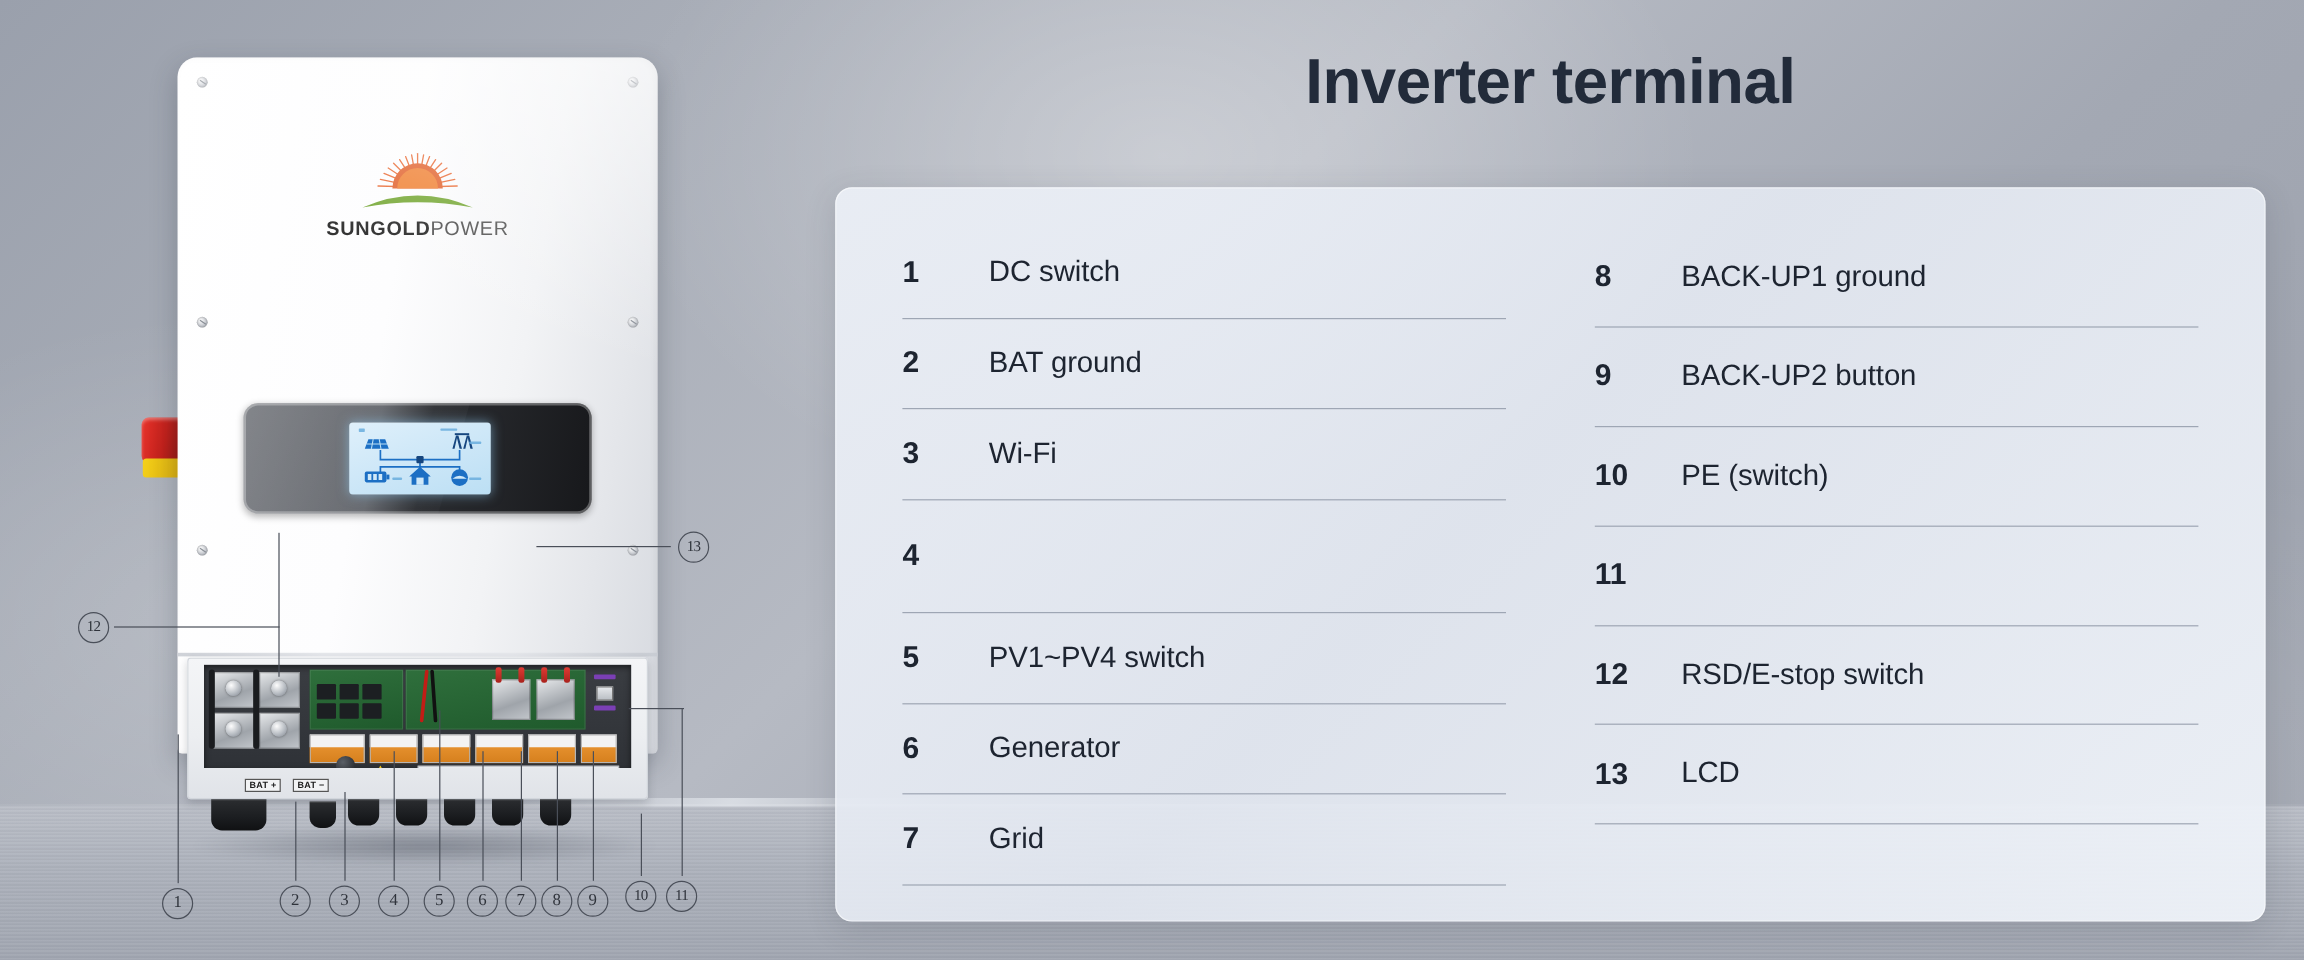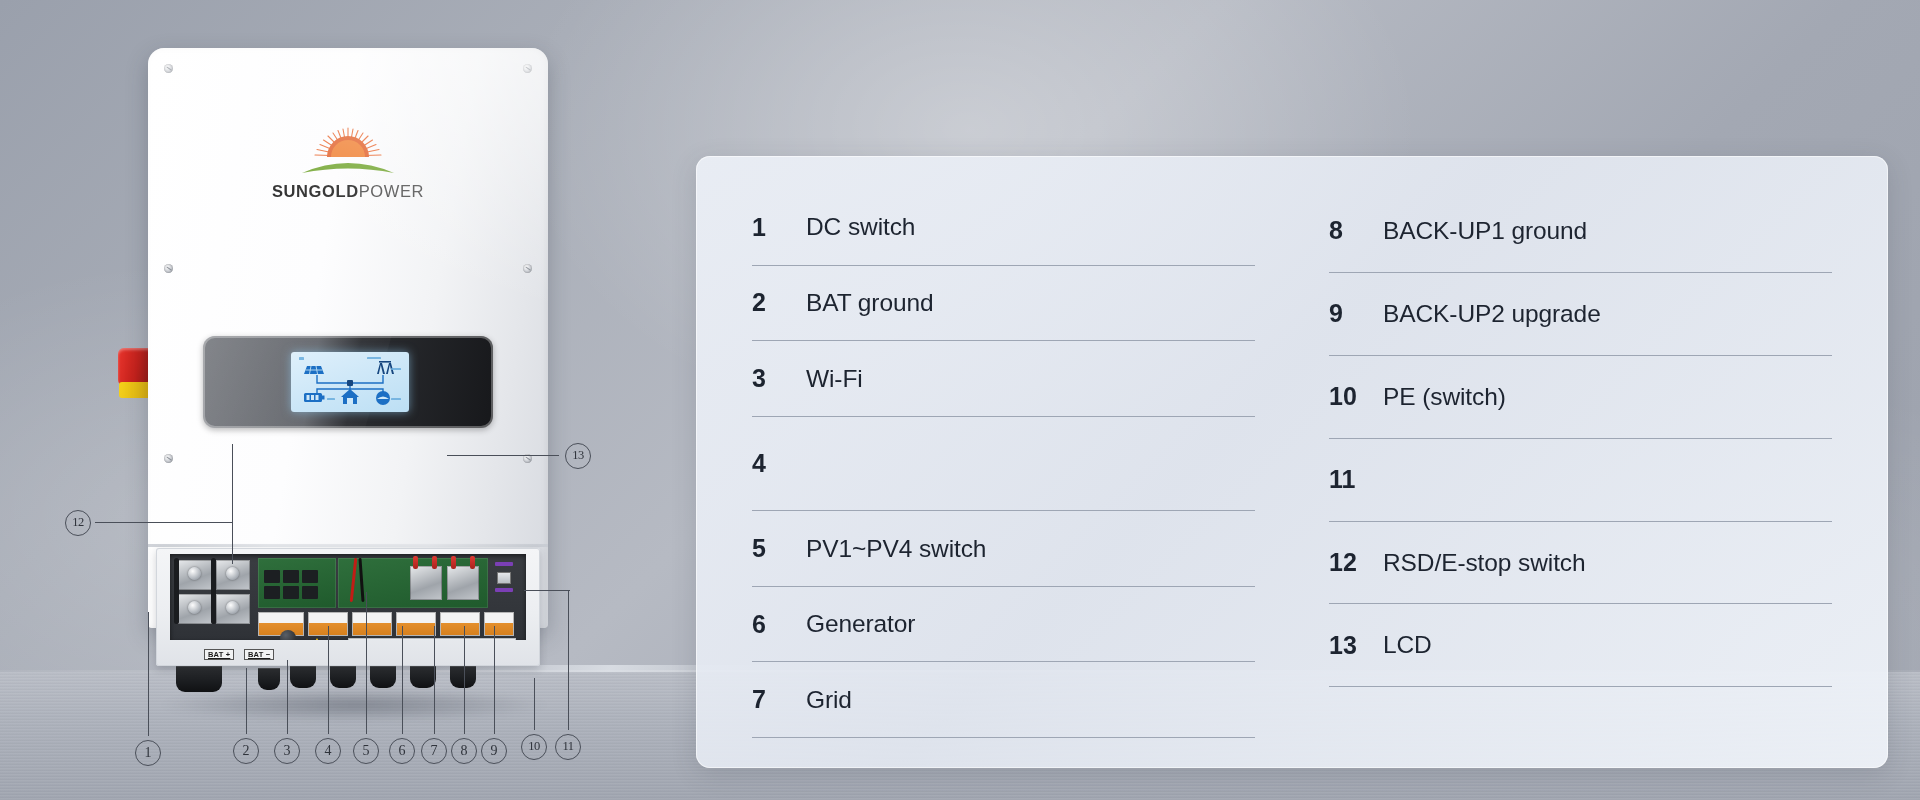--- a/index.html
+++ b/index.html
@@ -214,21 +214,20 @@
     box-shadow: inset 0 1px 0 rgba(255,255,255,0.12);
   }
   .bat-label {
     position: absolute;
     font-size: 7.5px; font-weight: 700; color: #1a1a1a;
     background: #f2f3f4;
     border: 1px solid #555;
     padding: 1px 3px;
     letter-spacing: 0.2px;
     line-height: 1;
-    text-decoration: underline;
   }
   .warn-tri {
     position: absolute;
     width: 0; height: 0;
     border-left: 5px solid transparent;
     border-right: 5px solid transparent;
     border-bottom: 9px solid #f2c417;
   }
 
   
@@ -322,20 +321,21 @@
     font-weight: 700;
     color: #1d2430;
     text-align: left;
   }
   .term-label {
     font-size: 24.5px;
     font-weight: 400;
     color: #1d2430;
     line-height: 1.22;
     letter-spacing: -0.1px;
+    margin-left: 18px;
   }
 </style>
 </head>
 <body>
 
 <div id="stage">
 
   <div class="bg-bloom bloom-a"></div>
   <div class="bg-bloom bloom-b"></div>
   <div class="bg-bloom bloom-c"></div>
@@ -538,20 +538,21 @@
   <div class="leader h" style="left:524px; top:590px; width:46px;"></div>
   <div class="callout two-digit" style="left:555px; top:734px;">11</div>
 
   <div class="leader h" style="left:95px; top:522px; width:138px;"></div>
   <div class="leader v" style="left:232px; top:444px; height:120px;"></div>
   <div class="callout two-digit" style="left:65px; top:510px;">12</div>
 
   <div class="leader h" style="left:447px; top:455px; width:112px;"></div>
   <div class="callout two-digit" style="left:565px; top:443px;">13</div>
 
+  <div id="page-title">Inverter terminal</div>
 
   <div id="terminal-panel">
 
     <div class="term-col left">
       <div class="term-row">
         <div class="term-num">1</div>
         <div class="term-label">DC switch</div>
       </div>
       <div class="term-row">
         <div class="term-num">2</div>
@@ -578,21 +579,21 @@
       </div>
     </div>
 
     <div class="term-col right">
       <div class="term-row">
         <div class="term-num">8</div>
         <div class="term-label">BACK-UP1 ground</div>
       </div>
       <div class="term-row">
         <div class="term-num">9</div>
-        <div class="term-label">BACK-UP2 upgrade</div>
+        <div class="term-label">BACK-UP2 button</div>
       </div>
       <div class="term-row">
         <div class="term-num">10</div>
         <div class="term-label">PE (switch)</div>
       </div>
       <div class="term-row">
         <div class="term-num">11</div>
       </div>
       <div class="term-row">
         <div class="term-num">12</div>

